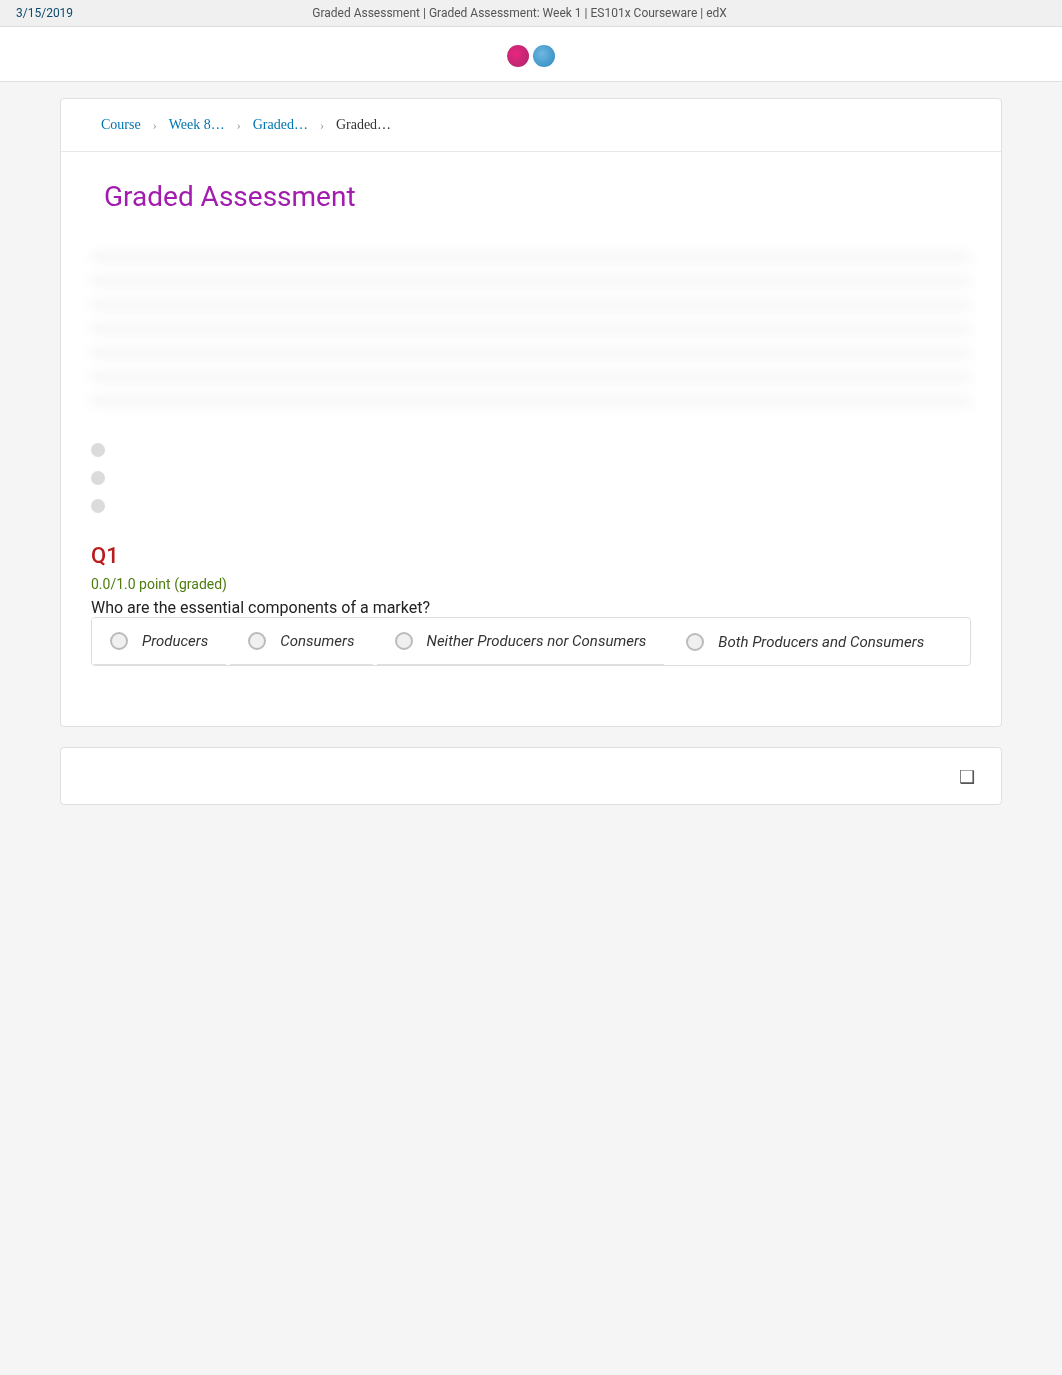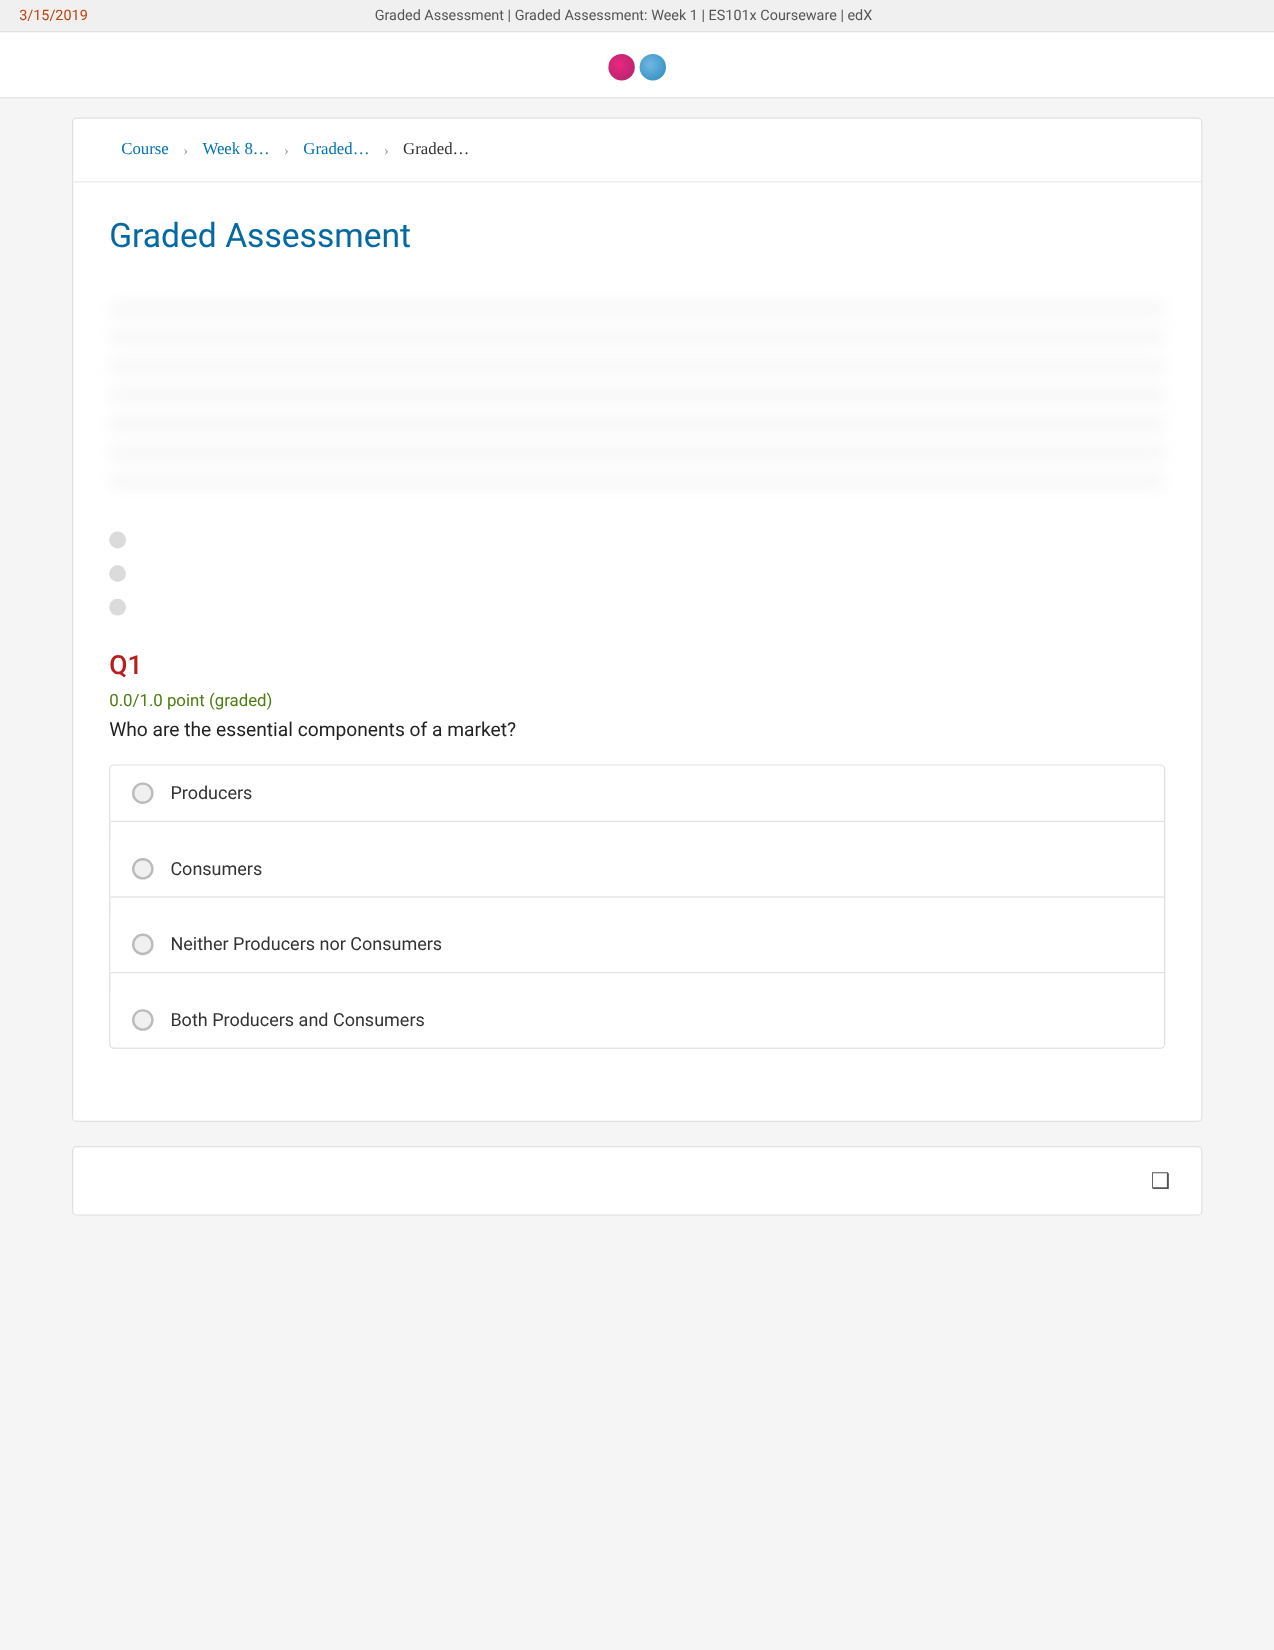--- a/index.html
+++ b/index.html
@@ -21,21 +21,21 @@
       background: #f0f0f0;
       padding: 6px 16px;
       display: flex;
       align-items: center;
       justify-content: space-between;
       border-bottom: 1px solid #ddd;
     }
 
     .browser-date {
       font-size: 12px;
-      color: #c2410c;
+      color: #0c4a6e;
     }
 
     .browser-title {
       font-size: 12px;
       color: #555;
       flex: 1;
       text-align: center;
     }
 
     .page-wrapper {
@@ -92,21 +92,22 @@
     }
 
     
     .page-title-area {
       padding: 28px 30px 20px 30px;
     }
 
     .page-title {
       font-size: 28px;
       font-weight: 400;
-      color: #0369a1;
+      color: #a21caf;
+      margin-left: 13px;
     }
 
     
     .blurred-section {
       padding: 20px 30px;
       min-height: 200px;
       position: relative;
     }
 
     .blurred-content {
@@ -148,31 +149,31 @@
 
     .question-score {
       font-size: 14px;
       color: #4d7c0f;
       margin-bottom: 6px;
     }
 
     .question-text {
       font-size: 16px;
       color: #222;
-      margin-bottom: 20px;
     }
 
     
     .answer-options {
       display: flex;
-      flex-direction: column;
-      gap: 16px;
+      flex-direction: row;
+      gap: 4px;
       border: 1px solid #ddd;
       border-radius: 4px;
       overflow: hidden;
+      font-style: italic;
     }
 
     .answer-option {
       display: flex;
       align-items: center;
       padding: 14px 18px;
       border-bottom: 1px solid #e0e0e0;
       background: #fff;
       cursor: pointer;
       gap: 14px;

